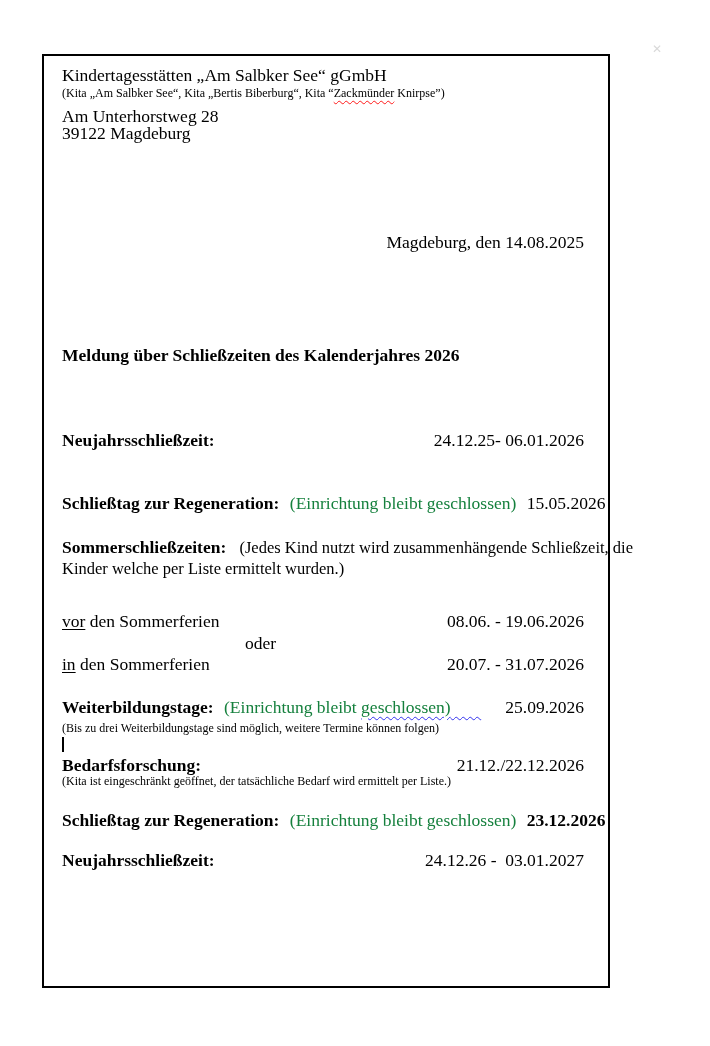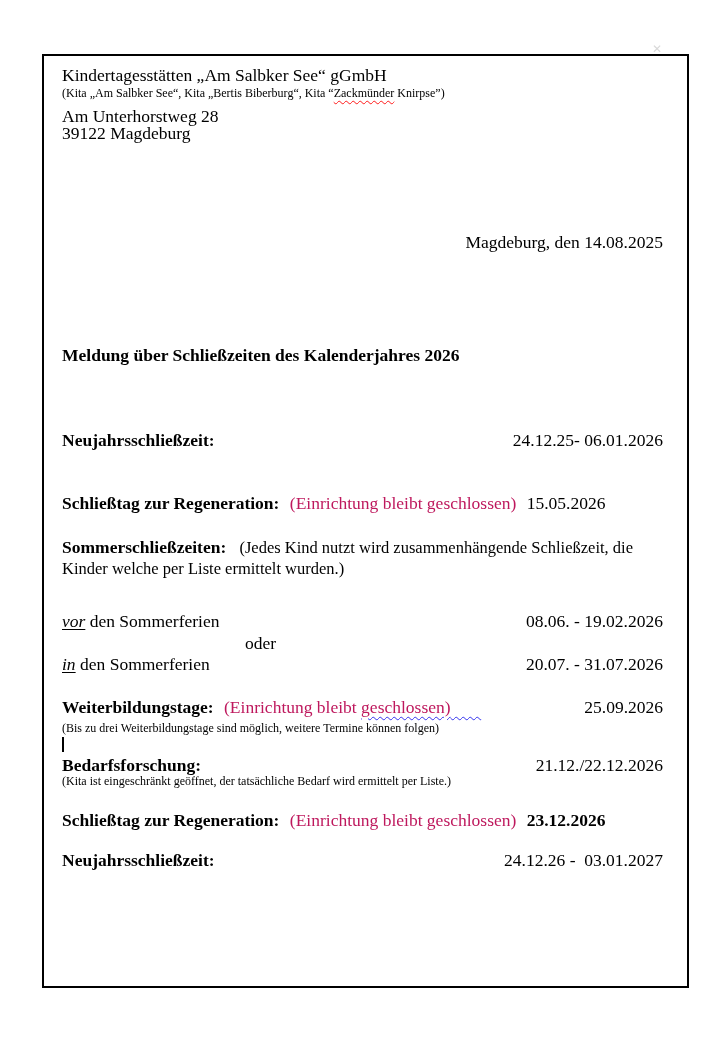--- a/index.html
+++ b/index.html
@@ -2,29 +2,29 @@
 <html><head>
 <meta charset="utf-8">
 <style>
   html,body{margin:0;padding:0;}
   body{
     width:710px;height:1046px;position:relative;background:#ffffff;
     font-family:"Liberation Serif","DejaVu Serif",serif;color:#000;
     overflow:hidden;
   }
   .page{
-    position:absolute;left:42px;top:54px;width:647px;height:934px;
+    position:absolute;left:42px;top:54px;width:568px;height:934px;
     border:2px solid #000;box-sizing:border-box;background:#fff;padding-left:48px;
   }
   .abs{position:absolute;}
   .lg{font-size:17.5px;line-height:1.15;white-space:nowrap;}
   .md{font-size:16.5px;line-height:1.15;white-space:nowrap;}
   .sm{font-size:12px;line-height:1.1;white-space:nowrap;}
   .b{font-weight:bold;}
-  .red{color:#be185d;}
+  .red{color:#15803d;}
   .row{left:18px;right:24px;display:flex;justify-content:space-between;align-items:baseline;}
   .left18{left:18px;}
   .right24{right:24px;}
   .misspelled{
     text-decoration:underline wavy #ff1a1a;
     text-decoration-thickness:1px;text-underline-offset:2.5px;
   }
   .gsquiggle{
     text-decoration:underline wavy #3333ee;
     text-decoration-thickness:1px;text-underline-offset:3px;
@@ -39,21 +39,21 @@
   .para-gap{margin-left:9px;}
   .text-cursor{
     position:absolute;left:18px;top:681px;width:1.5px;height:15px;background:#000;
   }
   .stray{
     position:absolute;left:650px;top:42px;width:14px;height:14px;
     color:#d9d9d9;font-size:12px;line-height:14px;text-align:center;
     font-family:"DejaVu Sans",sans-serif;
   }
   .stray::after{content:"\2715";}
-  u.word{text-decoration:underline;text-underline-offset:2px;font-style:italic;}
+  u.word{text-decoration:underline;text-underline-offset:2px;}
 </style>
 </head>
 <body>
 
 <div class="stray"></div>
 
 <div class="page">
 
   <div class="abs lg left18" style="top:9px">Kindertagesstätten „Am Salbker See“ gGmbH</div>
 
@@ -83,21 +83,21 @@
   <div class="abs left18" style="top:481px">
     <div class="md" style="line-height:20.7px">
       <span class="b lg">Sommerschließzeiten:</span>
       <span class="para-gap">(Jedes Kind nutzt wird zusammenhängende Schließzeit, die</span>
     </div>
     <div class="md" style="line-height:20.7px">Kinder welche per Liste ermittelt wurden.)</div>
   </div>
 
   <div class="abs lg row" style="top:555px">
     <span><u class="word">vor</u><span> den Sommerferien</span></span>
-    <span>08.06. - 19.02.2026</span>
+    <span>08.06. - 19.06.2026</span>
   </div>
 
   <div class="abs lg" style="top:577px;left:201px">oder</div>
 
   <div class="abs lg row" style="top:598px">
     <span><u class="word">in</u><span> den Sommerferien</span></span>
     <span>20.07. - 31.07.2026</span>
   </div>
 
   <div class="abs lg row" style="top:641px">

